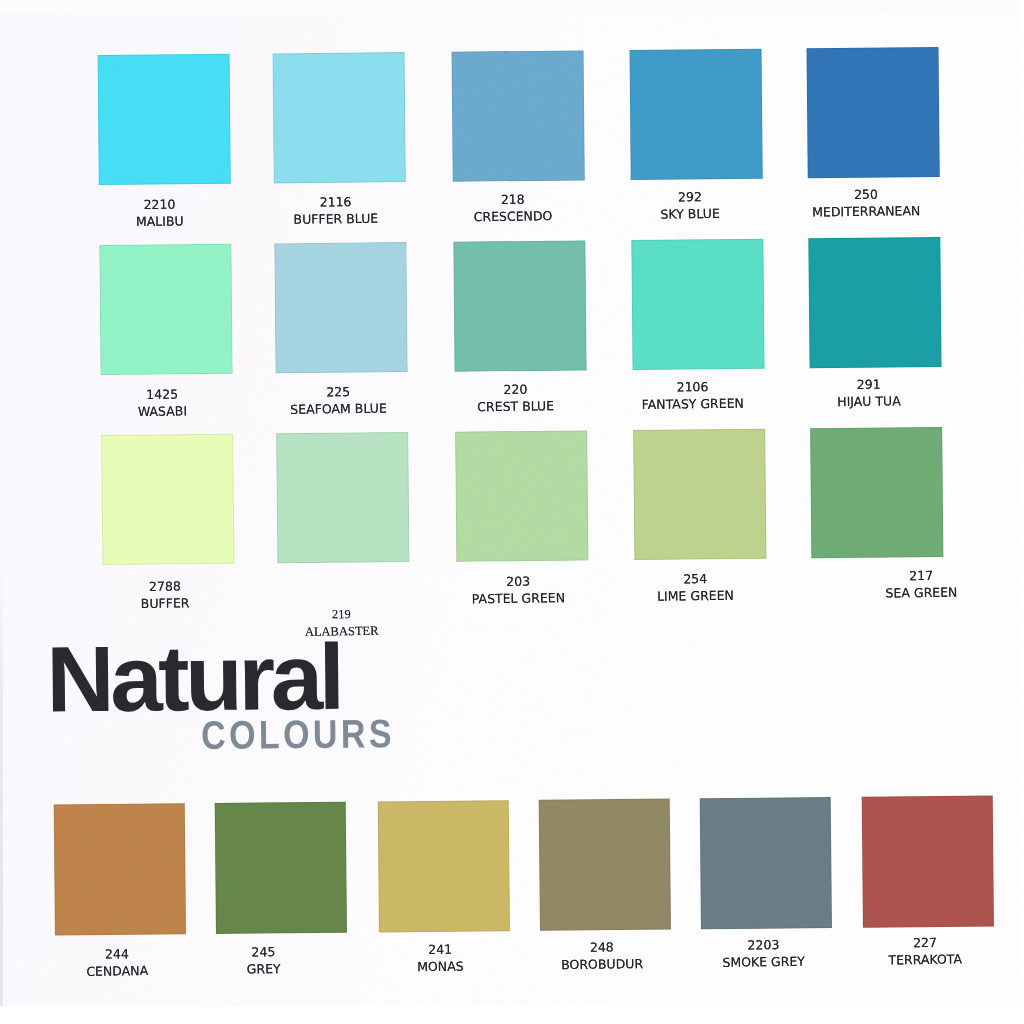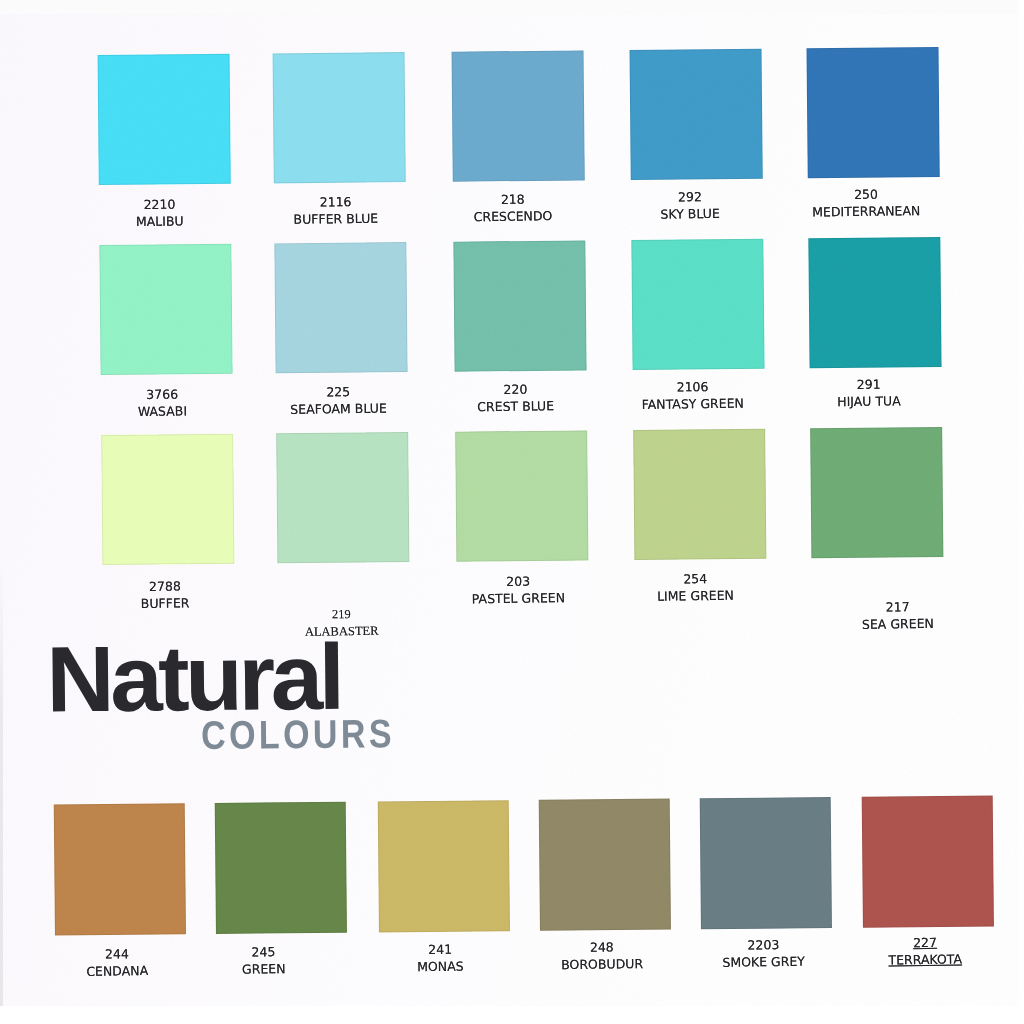--- a/index.html
+++ b/index.html
@@ -91,21 +91,21 @@
       </div>
       <div class="labels" style="left: 687px; top: 198px;">
         <span class="code">292</span>
         <span class="name">SKY BLUE</span>
       </div>
       <div class="labels" style="left: 863.2px; top: 198px;">
         <span class="code">250</span>
         <span class="name">MEDITERRANEAN</span>
       </div>
       <div class="labels" style="left: 156.6px; top: 388.1px;">
-        <span class="code">3766</span>
+        <span class="code">1425</span>
         <span class="name">WASABI</span>
       </div>
       <div class="labels" style="left: 332.7px; top: 388.1px; text-align: center;">
         <span class="code">225</span>
         <span class="name">SEAFOAM BLUE</span>
       </div>
       <div class="labels" style="left: 509.9px; top: 388.1px;">
         <span class="code">220</span>
         <span class="name">CREST BLUE</span>
       </div>
@@ -126,45 +126,45 @@
         <span class="name">ALABASTER</span>
       </div>
       <div class="labels" style="left: 509.9px; top: 579.5px;">
         <span class="code">203</span>
         <span class="name">PASTEL GREEN</span>
       </div>
       <div class="labels" style="left: 687px; top: 579.5px;">
         <span class="code">254</span>
         <span class="name">LIME GREEN</span>
       </div>
-      <div class="labels" style="left: 889px; top: 579.5px; margin-top: 31px;">
+      <div class="labels" style="left: 913px; top: 579.5px;">
         <span class="code">217</span>
         <span class="name">SEA GREEN</span>
       </div>
       <div class="labels" style="left: 103.5px; top: 947.2px;">
         <span class="code">244</span>
         <span class="name">CENDANA</span>
       </div>
       <div class="labels" style="left: 250px; top: 947.2px;">
         <span class="code">245</span>
-        <span class="name">GREEN</span>
+        <span class="name">GREY</span>
       </div>
       <div class="labels" style="left: 426.7px; top: 947.2px;">
         <span class="code">241</span>
         <span class="name">MONAS</span>
       </div>
       <div class="labels" style="left: 588.4px; top: 947.2px;">
         <span class="code">248</span>
         <span class="name">BOROBUDUR</span>
       </div>
       <div class="labels" style="left: 750px; top: 947.2px;">
         <span class="code">2203</span>
         <span class="name">SMOKE GREY</span>
       </div>
-      <div class="labels" style="left: 911.6px; top: 947.2px; text-decoration: underline;">
+      <div class="labels" style="left: 911.6px; top: 947.2px;">
         <span class="code">227</span>
         <span class="name">TERRAKOTA</span>
       </div>
     </div>
 
   <svg id="grain" width="1024" height="1006">
     <filter id="grainFilter">
       <feTurbulence type="fractalNoise" baseFrequency="0.85" numOctaves="3" stitchTiles="stitch"></feTurbulence>
       <feColorMatrix type="saturate" values="0"></feColorMatrix>
     </filter>

